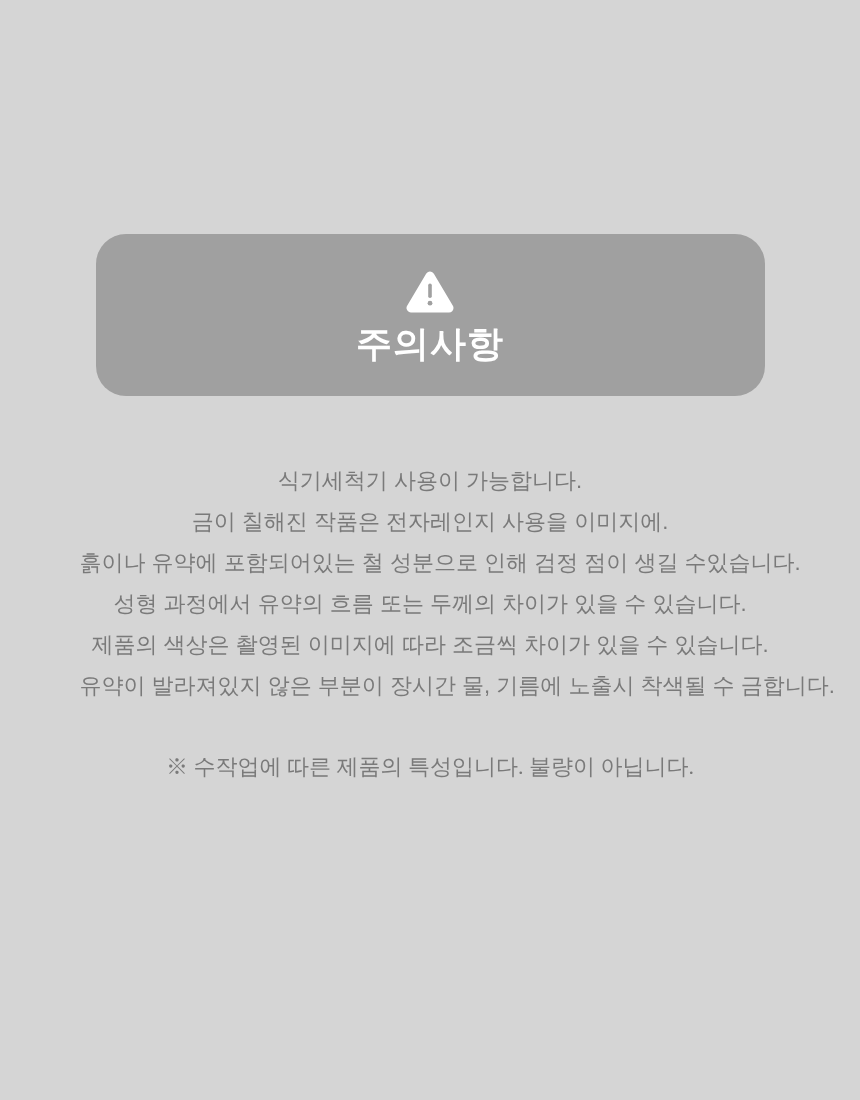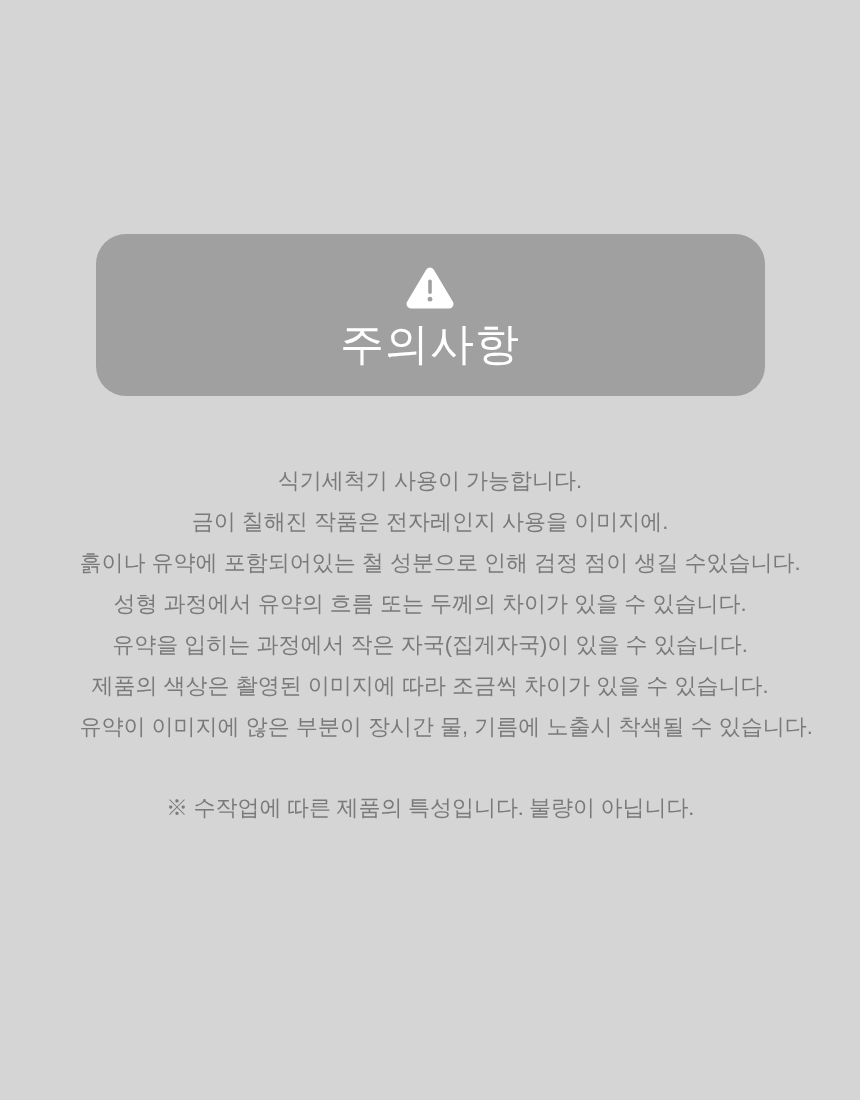--- a/index.html
+++ b/index.html
@@ -27,22 +27,22 @@
     display:flex;flex-direction:column;align-items:center;justify-content:center;
     box-sizing:border-box;
   }
   .warn-icon{
     width:48px;height:45px;
     display:block;
     margin-bottom:12px;
   }
   .banner-title{
     color:var(--title);
-    font-size:44px;
-    font-weight:normal;
+    font-size:36px;
+    font-weight:bold;
     letter-spacing:1px;
     line-height:1;
   }
   .notice-body{
     margin-top:64px;
     width:701px;
     text-align:center;
   }
   .notice-body p{
     margin:0;
@@ -68,19 +68,18 @@
       <circle cx="24" cy="34.2" r="2.4" fill="#a0a0a0"></circle>
     </svg>
     <div class="banner-title">주의사항</div>
   </div>
 
   <div class="notice-body">
     <p>식기세척기 사용이 가능합니다.</p>
     <p>금이 칠해진 작품은 전자레인지 사용을 이미지에.</p>
     <p>흙이나 유약에 포함되어있는 철 성분으로 인해 검정 점이 생길 수있습니다.</p>
     <p>성형 과정에서 유약의 흐름 또는 두께의 차이가 있을 수 있습니다.</p>
-    <p>유약을 입히는 과정에서 작은 자국(집게자국)이 있을 수 있습니다.</p>
     <p>제품의 색상은 촬영된 이미지에 따라 조금씩 차이가 있을 수 있습니다.</p>
-    <p>유약이 이미지에 않은 부분이 장시간 물, 기름에 노출시 착색될 수 있습니다.</p>
+    <p>유약이 발라져있지 않은 부분이 장시간 물, 기름에 노출시 착색될 수 금합니다.</p>
     <p class="notice-note">※ 수작업에 따른 제품의 특성입니다. 불량이 아닙니다.</p>
   </div>
 
 </div>
 
 </body></html>

